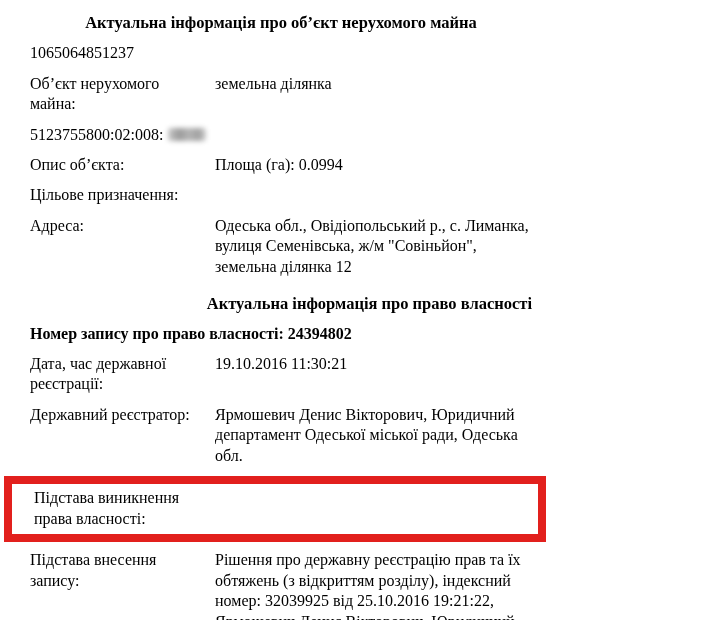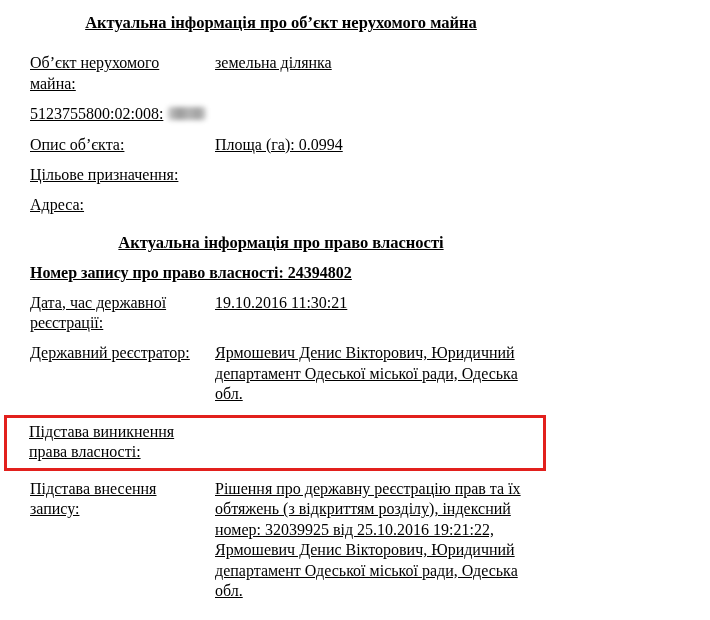--- a/index.html
+++ b/index.html
@@ -12,45 +12,45 @@
     width: 562px;
     height: 620px;
     box-sizing: border-box;
     background: #ffffff;
     font-family: "Liberation Serif", "DejaVu Serif", serif;
     font-size: 16px;
     line-height: 1.28;
     color: #000000;
     padding: 12px 30px 0 30px;
     overflow: hidden;
-    text-decoration: underline;
   }
   .section-title {
     text-align: center;
     font-weight: bold;
     font-size: 16.5px;
     margin: 0 0 10px 0;
   }
   .section-title.second {
     margin-top: 16px;
+    text-align: right;
   }
   .record-line {
     font-weight: bold;
     margin: 0 0 9px 0;
   }
   .row {
     display: grid;
     grid-template-columns: 185px 1fr;
     align-items: start;
     margin-bottom: 10px;
   }
   .row .label { padding-right: 10px; }
   .row .value { padding-right: 2px; }
   .highlight-box {
-    border: 3px solid #a16207;
+    border: 8px solid #a16207;
     margin: 0 -14px 8px -26px;
     padding: 4px 10px 5px 22px;
   }
   .highlight-box .row { margin-bottom: 0; }
   .redacted-blur {
     display: inline-block;
     width: 38px;
     height: 13px;
     margin-left: 5px;
     vertical-align: -1px;
@@ -60,20 +60,21 @@
   }
 </style>
 </head>
 <body>
 
 <div class="page">
 
   <div class="section-title">Актуальна інформація про об’єкт нерухомого майна</div>
 
   <div class="row">
+    <div class="value">1065064851237</div>
   </div>
 
   <div class="row">
     <div class="label">Об’єкт нерухомого майна:</div>
     <div class="value">земельна ділянка</div>
   </div>
 
   <div class="row">
     <div class="value"><span>5123755800:02:008:</span><span class="redacted-blur"></span></div>
   </div>
@@ -82,20 +83,21 @@
     <div class="label">Опис об’єкта:</div>
     <div class="value">Площа (га): 0.0994</div>
   </div>
 
   <div class="row">
     <div class="label">Цільове призначення:</div>
   </div>
 
   <div class="row">
     <div class="label">Адреса:</div>
+    <div class="value">Одеська обл., Овідіопольський р., с. Лиманка, вулиця Семенівська, ж/м "Совіньйон", земельна ділянка 12</div>
   </div>
 
   <div class="section-title second">Актуальна інформація про право власності</div>
 
   <div class="record-line">Номер запису про право власності: 24394802</div>
 
   <div class="row">
     <div class="label">Дата, час державної реєстрації:</div>
     <div class="value">19.10.2016 11:30:21</div>
   </div>

